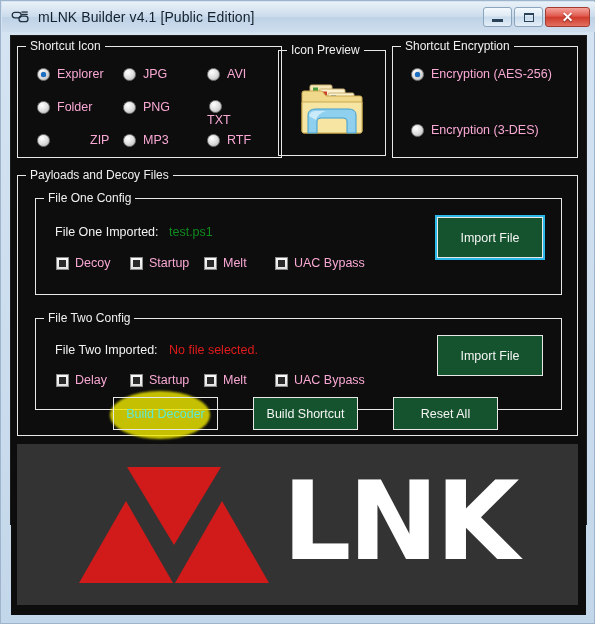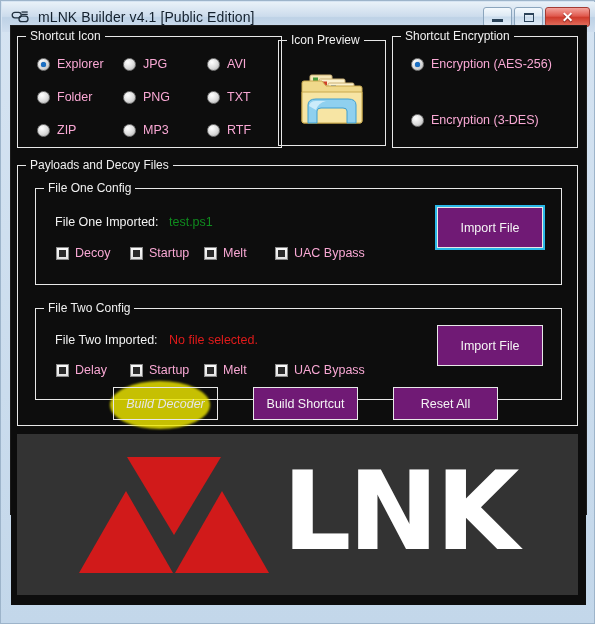--- a/index.html
+++ b/index.html
@@ -83,21 +83,21 @@
     color: #fff;
     font-size: 14px;
     font-weight: bold;
     line-height: 1;
     text-shadow: 0 1px 1px rgba(80,0,0,.7);
   }
 
   
   .client {
     position: absolute;
-    left: 9px; top: 24px;
+    left: 9px; top: 34px;
     width: 577px;
     height: 490px;
     background: #111111;
     border: 1px solid #1c1c1c;
     box-sizing: border-box;
   }
   .panel {
     position: absolute;
     left: 0; top: 0;
     width: 575px;
@@ -175,21 +175,21 @@
     color: #f2f2f2;
     white-space: nowrap;
     text-align: right;
   }
   .val-green { color: #0f8a1e; }
   .val-red   { color: #e01b1b; }
 
   
   .btn {
     position: absolute;
-    background: #701a75;
+    background: #14532d;
     border: 1px solid #e8e8e8;
     box-sizing: border-box;
     color: #f5f5f5;
     font-size: 12.5px;
     font-family: "Liberation Sans", sans-serif;
     display: flex;
     align-items: center;
     justify-content: center;
     cursor: default;
   }
@@ -209,21 +209,21 @@
 
   
   .highlight-blob {
     position: absolute;
     border-radius: 50%;
     background: #efe800;
     opacity: .82;
     filter: blur(1.2px);
     pointer-events: none;
   }
-  .btn.annotated { color: #e5e5e5; background: transparent; z-index: 3; font-style: italic; }
+  .btn.annotated { color: #5eead4; background: transparent; z-index: 3; }
 
   
   .logo {
     position: absolute;
     background: #333333;
     overflow: hidden;
   }
   .logo-inner {
     position: absolute;
     left: 0; top: 0; right: 0; bottom: 0;
@@ -295,26 +295,26 @@
           </div>
 
           <div class="opt" style="left:19px; top:53px;">
             <span class="radio"></span>
             <span class="opt-label">Folder</span>
           </div>
           <div class="opt" style="left:105px; top:53px;">
             <span class="radio"></span>
             <span class="opt-label">PNG</span>
           </div>
-          <div class="opt" style="left:189px; top:53px;">
+          <div class="opt" style="left:189px; top:53px;flex-direction:column;">
             <span class="radio"></span>
             <span class="opt-label">TXT</span>
           </div>
 
-          <div class="opt" style="left:19px; top:86px;">
+          <div class="opt" style="left:19px; top:86px;gap:33px;">
             <span class="radio"></span>
             <span class="opt-label">ZIP</span>
           </div>
           <div class="opt" style="left:105px; top:86px;">
             <span class="radio"></span>
             <span class="opt-label">MP3</span>
           </div>
           <div class="opt" style="left:189px; top:86px;">
             <span class="radio"></span>
             <span class="opt-label">RTF</span>

